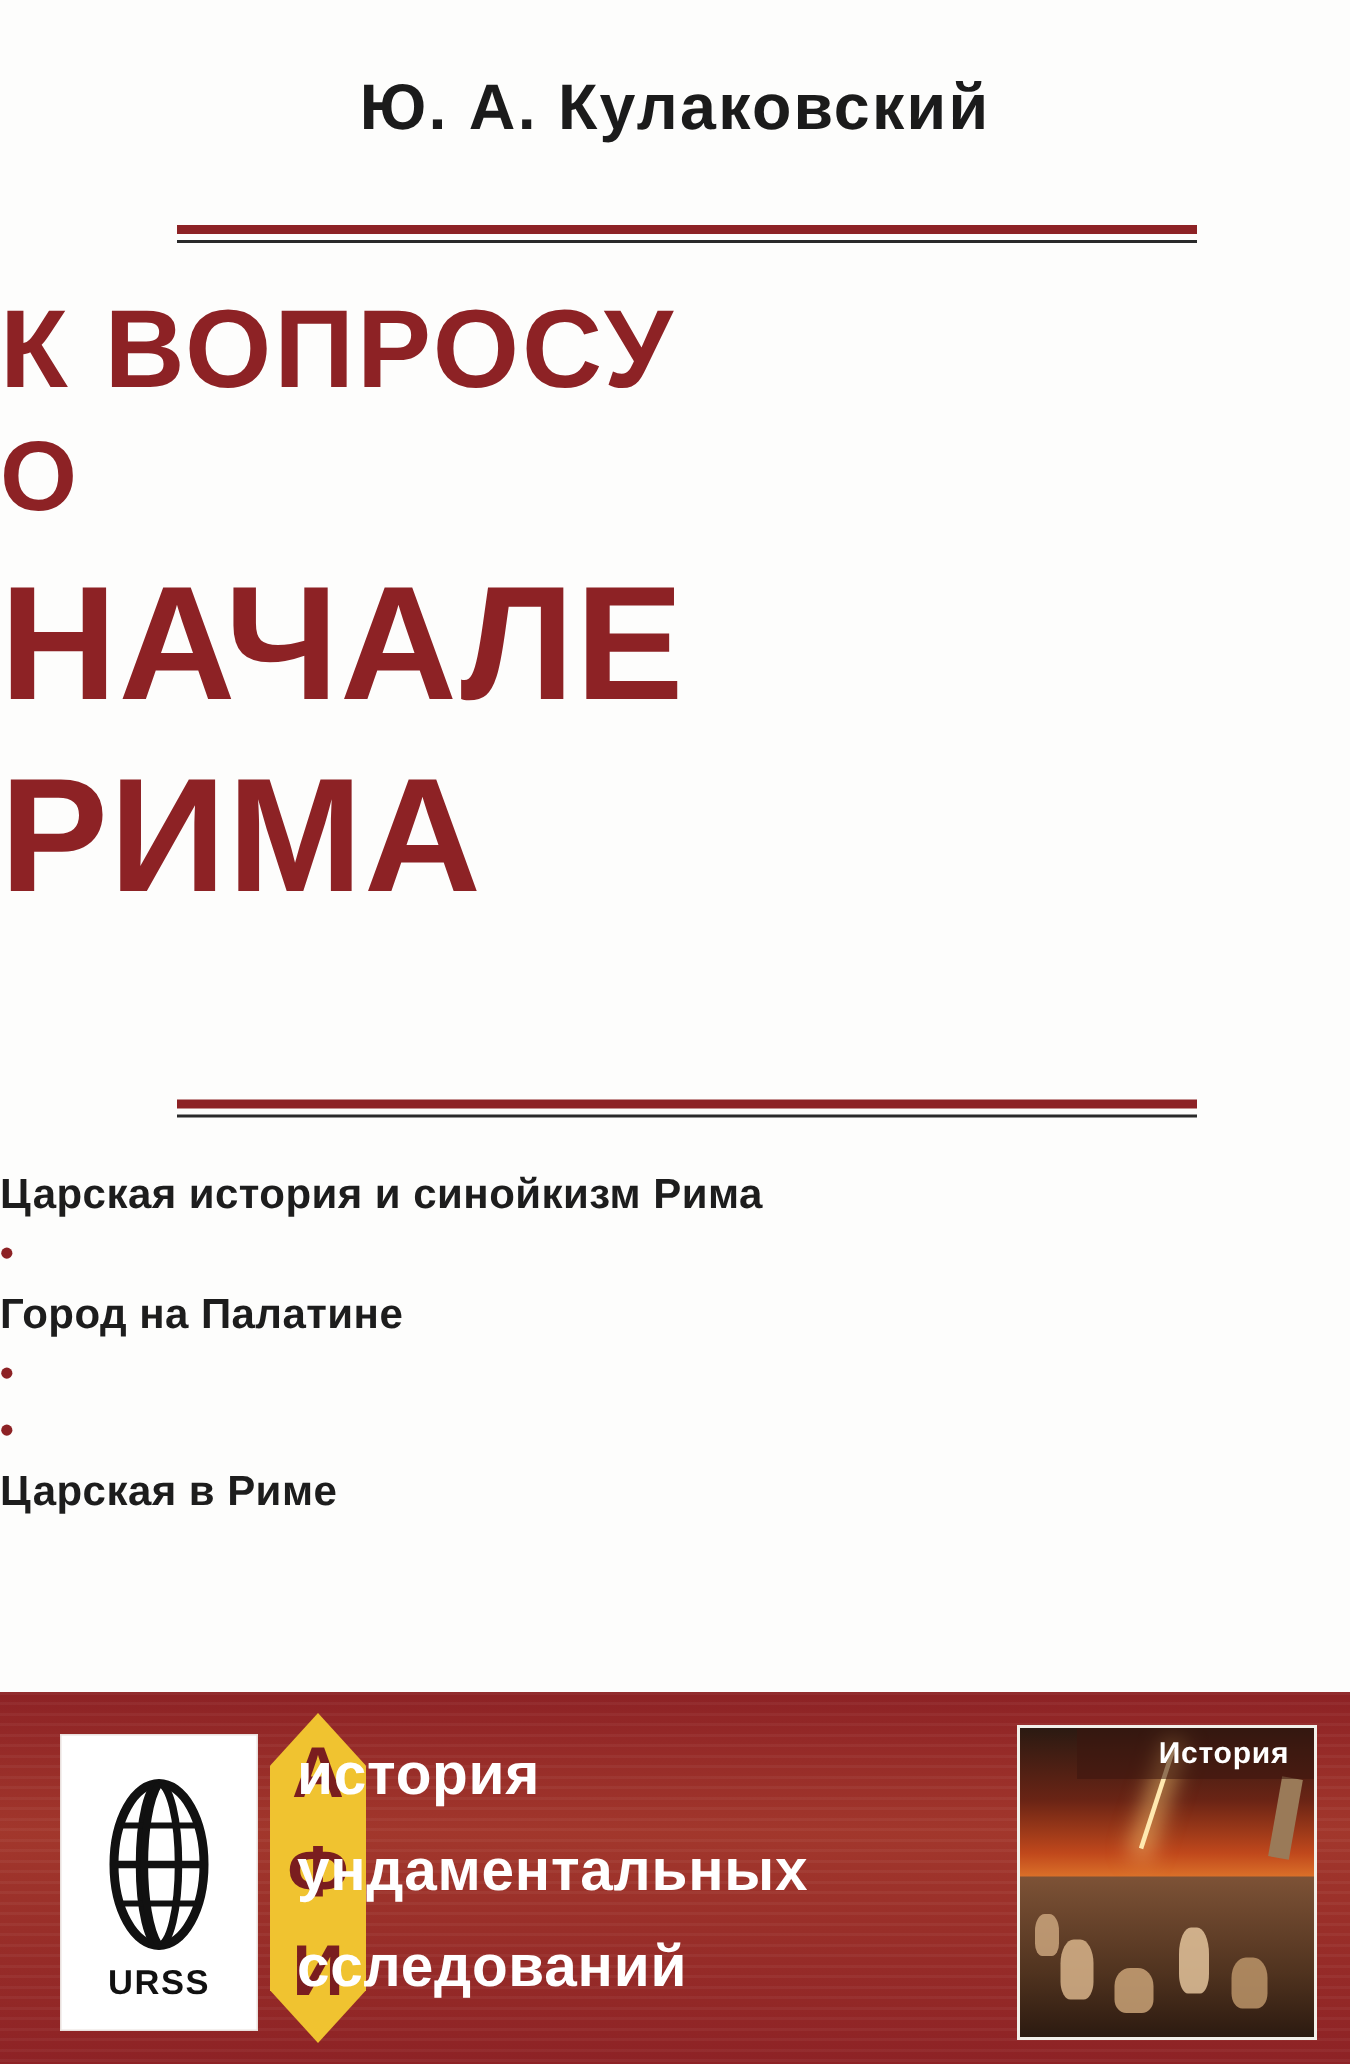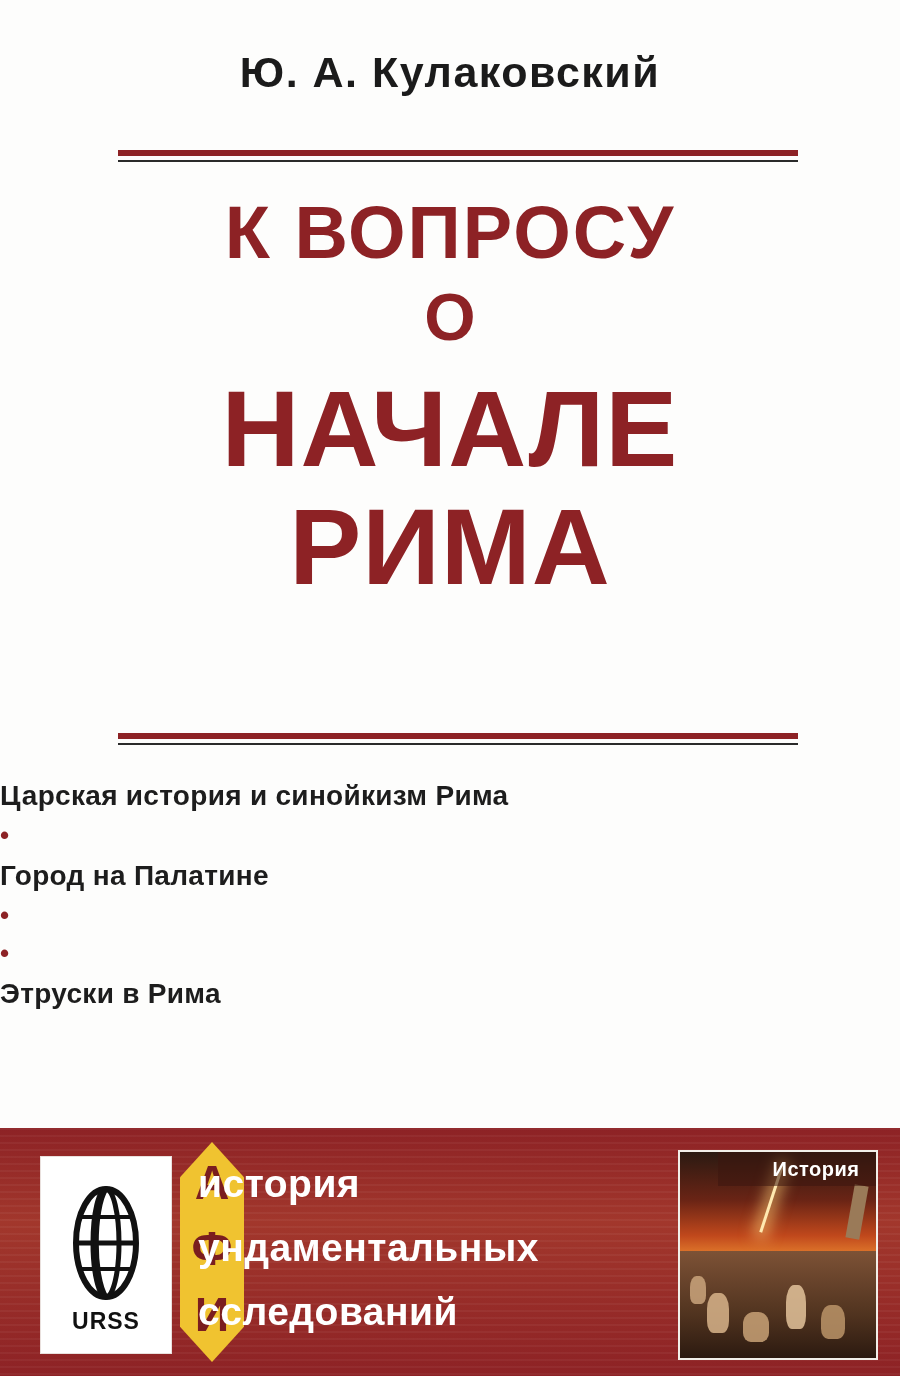--- a/index.html
+++ b/index.html
@@ -64,41 +64,40 @@
     top: 743px;
     height: 2px;
     background: #2a2a2a;
   }
 
   .title-block {
     position: absolute;
     left: 0;
     top: 196px;
     width: 900px;
-    text-align: center;
     color: #8d2225;
     font-weight: bold;
     line-height: 1;
   }
   .t-line1 {
     font-size: 74px;
     letter-spacing: 2px;
   }
   .t-line2 {
     font-size: 66px;
     margin-top: 14px;
   }
   .t-line3 {
     font-size: 108px;
     margin-top: 25px;
     letter-spacing: 1px;
   }
   .t-line4 {
     font-size: 108px;
-    margin-top: 10px;
+    margin-top: 20px;
     letter-spacing: 1px;
   }
 
   .subtitles {
     position: absolute;
     left: 0;
     top: 780px;
     width: 900px;
     text-align: left;
     color: #1d1d1d;
@@ -295,21 +294,21 @@
 
     <div class="rule rule-bottom"></div>
     <div class="rule rule-bottom2"></div>
 
     <div class="subtitles">
       <p class="sub-line">Царская история и синойкизм Рима</p>
       <p class="sub-dot">•</p>
       <p class="sub-line">Город на Палатине</p>
       <p class="sub-dot">•</p>
       <p class="sub-dot">•</p>
-      <p class="sub-line">Этруски в Рима</p>
+      <p class="sub-line">Царская в Риме</p>
     </div>
 
   </div>
 
   <div class="bottom-band">
     <div class="band-stripes"></div>
 
     <div class="urss-logo">
       <div class="urss-globe">
         <svg width="86" height="120" viewBox="0 0 86 120" aria-hidden="true">

